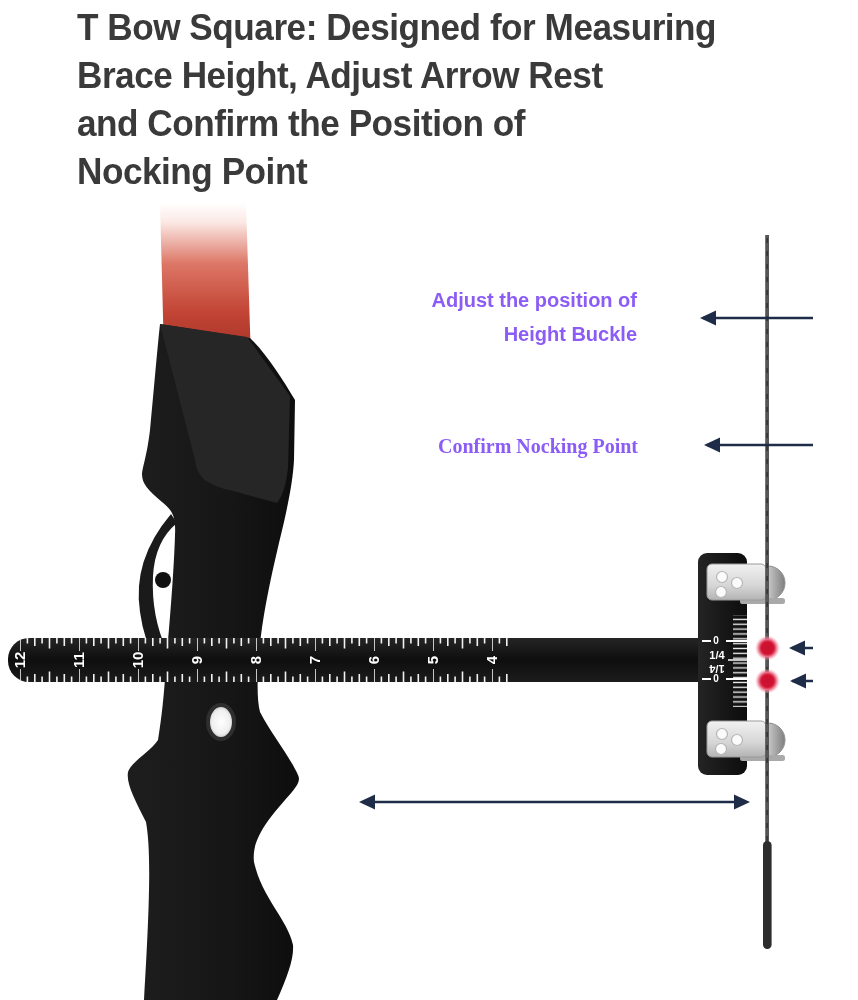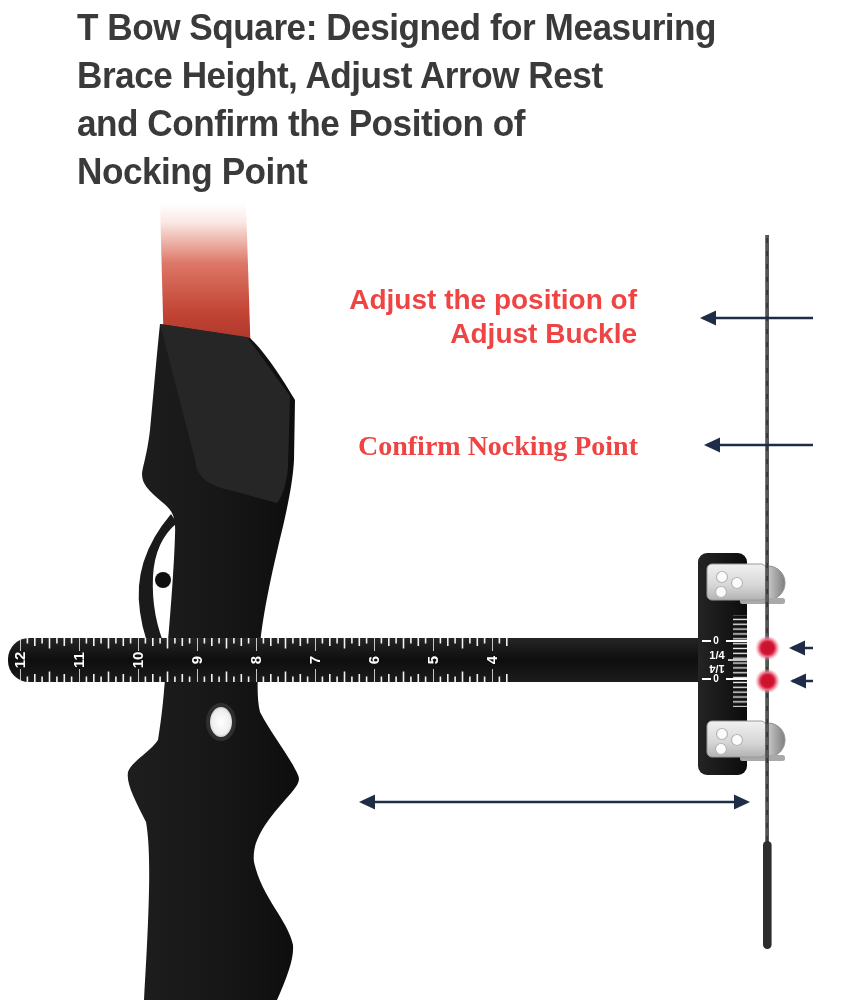--- a/index.html
+++ b/index.html
@@ -4,21 +4,21 @@
 <style>
   html,body{margin:0;padding:0;background:#fff;}
   .stage{position:relative;width:813px;height:1000px;background:#ffffff;overflow:hidden;
          font-family:"Liberation Sans",sans-serif;}
   svg{position:absolute;left:0;top:0;}
   
   .title{position:absolute;left:77px;top:4px;color:#3a3a3a;
          font-weight:700;font-size:37px;line-height:48px;letter-spacing:-.5px;
          transform:scaleX(.95);transform-origin:left top;white-space:nowrap;}
   
-  .lbl{position:absolute;color:#ef4444;font-weight:700;font-size:28px;line-height:34px;
+  .lbl{position:absolute;color:#8b5cf6;font-weight:700;font-size:20px;line-height:34px;
        white-space:nowrap;}
   .lbl-brass{right:176px;top:283px;text-align:right;}
   .lbl-nock{right:175px;top:429px;font-family:Liberation Serif, serif;}
   .lbl-brace{left:355px;top:823px;width:400px;text-align:center;white-space:normal;}
   
   .rn{position:absolute;top:645px;width:30px;height:30px;line-height:30px;text-align:center;
       color:#fff;font-weight:700;font-size:15px;transform:rotate(-90deg);}
   
   .vs{position:absolute;color:#fff;font-weight:700;text-align:center;}
   .vs-0a{left:708px;top:635px;width:16px;height:12px;font-size:10px;line-height:12px;}
@@ -192,21 +192,21 @@
 
   <div class="title">
     <div>T Bow Square: Designed for Measuring</div>
     <div>Brace Height, Adjust Arrow Rest</div>
     <div>and Confirm the Position of</div>
     <div>Nocking Point</div>
   </div>
 
   <div class="lbl lbl-brass">
     <div>Adjust the position of</div>
-    <div>Adjust Buckle</div>
+    <div>Height Buckle</div>
   </div>
   <div class="lbl lbl-nock">Confirm Nocking Point</div>
 
   <span class="rn" style="left:5px">12</span>
   <span class="rn" style="left:64px">11</span>
   <span class="rn" style="left:123px">10</span>
   <span class="rn" style="left:182px">9</span>
   <span class="rn" style="left:241px">8</span>
   <span class="rn" style="left:300px">7</span>
   <span class="rn" style="left:359px">6</span>

